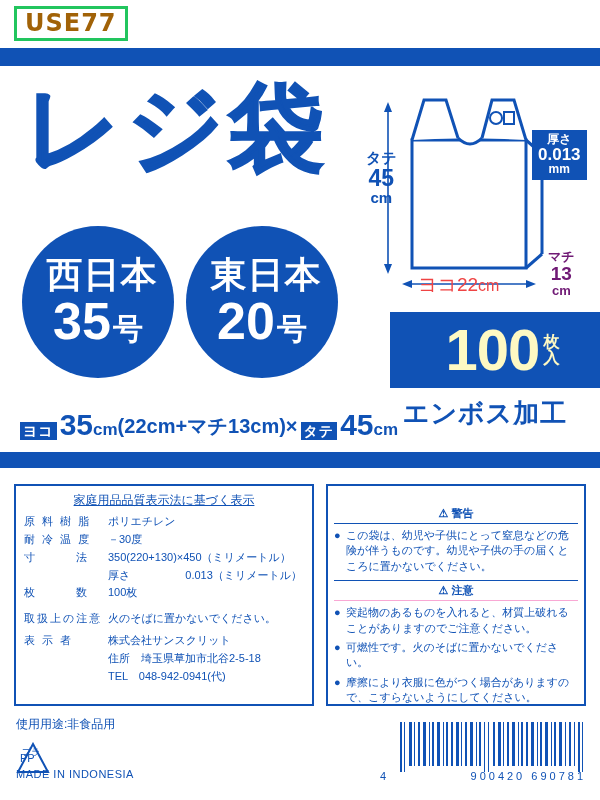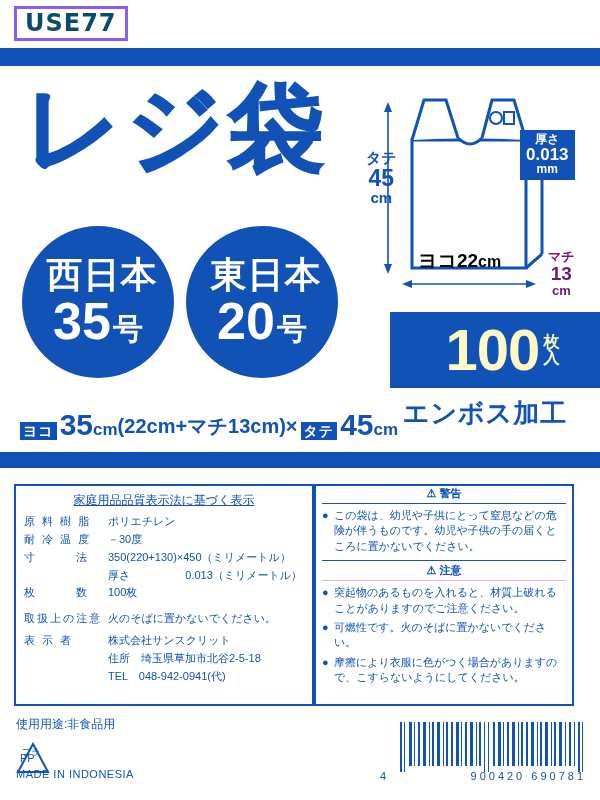--- a/index.html
+++ b/index.html
@@ -10,24 +10,24 @@
     font-family:"Liberation Sans", sans-serif;
     color:#0b4da2;
     position:relative;
     overflow:hidden;
   }
   #page { position:absolute; inset:0; }
 
   
   .sku-box {
     position:absolute; left:14px; top:6px;
-    border:3px solid #8b5cf6;
+    border:3px solid #22c55e;
     padding:2px 8px 3px 8px;
     font-size:24px; font-weight:bold; letter-spacing:1px;
-    color:#0c4a6e; line-height:1;
+    color:#a16207; line-height:1;
     font-family:"DejaVu Sans", sans-serif;
   }
   .top-rule {
     position:absolute; left:0; top:48px; width:600px; height:18px;
     background:#1052b5;
   }
 
   
   .title {
     position:absolute; left:24px; top:80px;
@@ -69,26 +69,26 @@
   
   .bagwrap { position:absolute; left:366px; top:88px; width:224px; height:230px; }
 
   .tate {
     position:absolute; left:366px; top:150px;
     font-size:15px; font-weight:bold; color:#1052b5;
     text-align:center; line-height:1.05;
   }
   .tate .n { font-size:23px; }
   .yoko {
-    position:absolute; left:418px; top:248px;
-    font-size:16px; font-weight:bold; color:#000000;
+    position:absolute; left:418px; top:272px;
+    font-size:16px; font-weight:normal; color:#ef4444;
   }
   .yoko .n { font-size:19px; }
   .thick {
-    position:absolute; left:520px; top:130px;
+    position:absolute; left:532px; top:130px;
     background:#1052b5; color:#fff;
     font-size:12px; font-weight:bold; line-height:1.05;
     text-align:center; padding:3px 6px 4px 6px;
   }
   .thick .n { font-size:17px; }
   .machi {
     position:absolute; left:548px; top:228px;
     font-size:13px; font-weight:bold; color:#701a75;
     text-align:center; line-height:1.05;margin-top:22px;
   }
@@ -122,23 +122,23 @@
     border:2px solid #1052b5;
     padding:6px 8px;
     font-size:11px; color:#1052b5;
   }
   .panelL .hd { text-align:center; text-decoration:underline; font-size:12px; margin-bottom:5px; }
   .row { display:flex; margin-bottom:3px; line-height:1.35; }
   .row .k { width:84px; flex:none; letter-spacing:2px; }
   .row .v { flex:1; }
 
   .panelR {
-    position:absolute; left:314px; top:484px; width:260px; height:222px;
+    position:absolute; left:326px; top:484px; width:260px; height:222px;
     border:2px solid #1052b5;
-    padding:0 6px;
+    padding:20px 6px;
     font-size:11px; color:#1052b5;
   }
   .warnhd {
     text-align:center; font-weight:bold; font-size:11px;
     border-bottom:1px solid #1052b5; padding-bottom:2px; margin-bottom:4px;
   }
   .warnhd2 {
     text-align:center; font-weight:bold; font-size:11px;
     border-top:1px solid #1052b5; border-bottom:1px solid #f9a8d4;
     padding:2px 0; margin:6px 0 4px 0;

